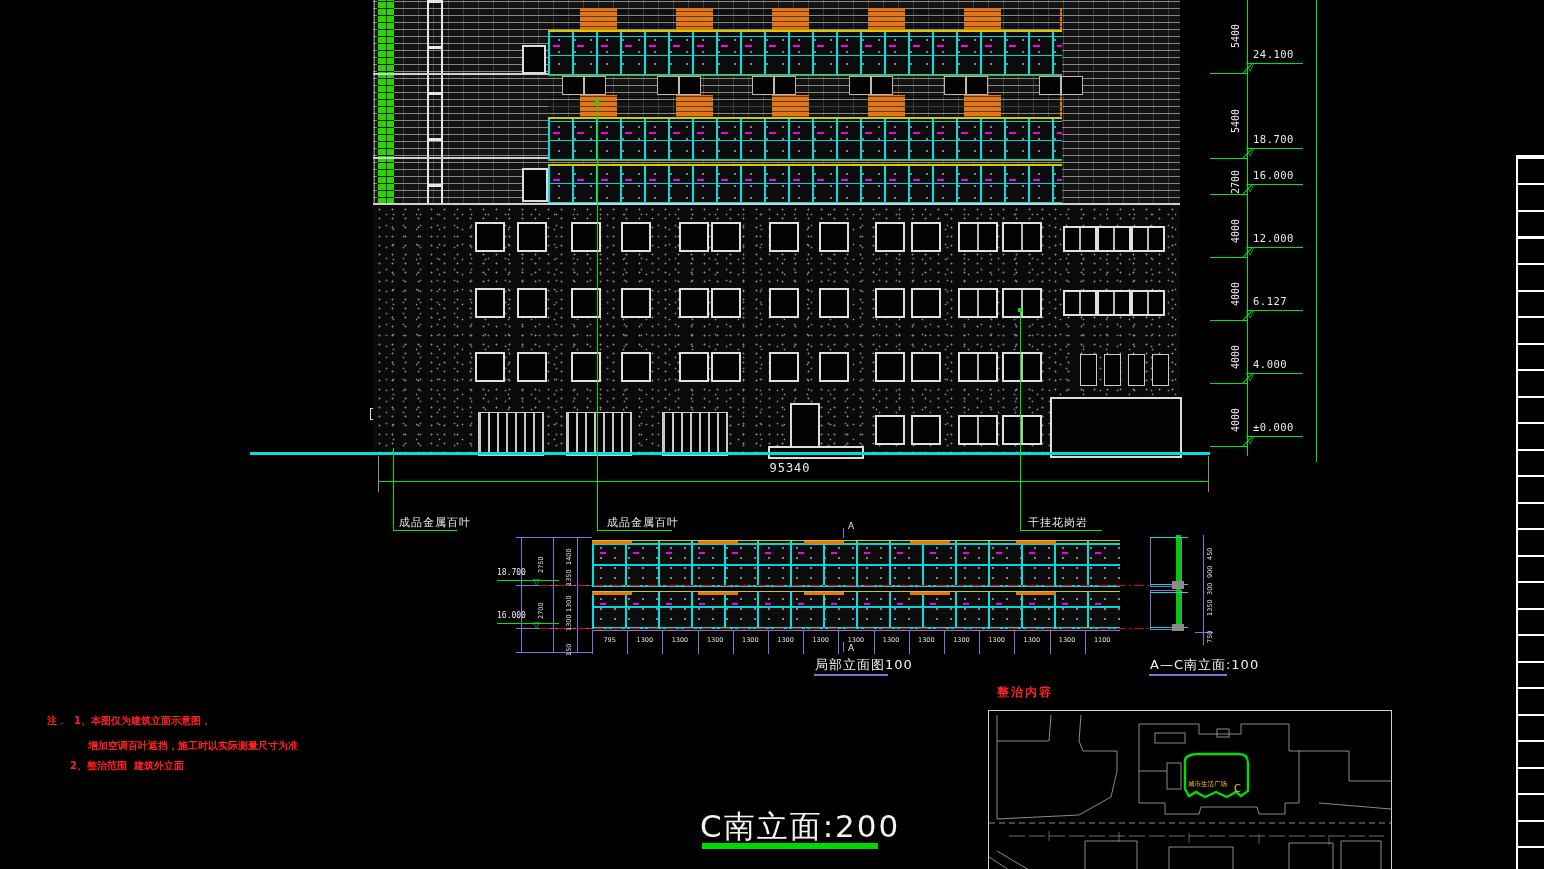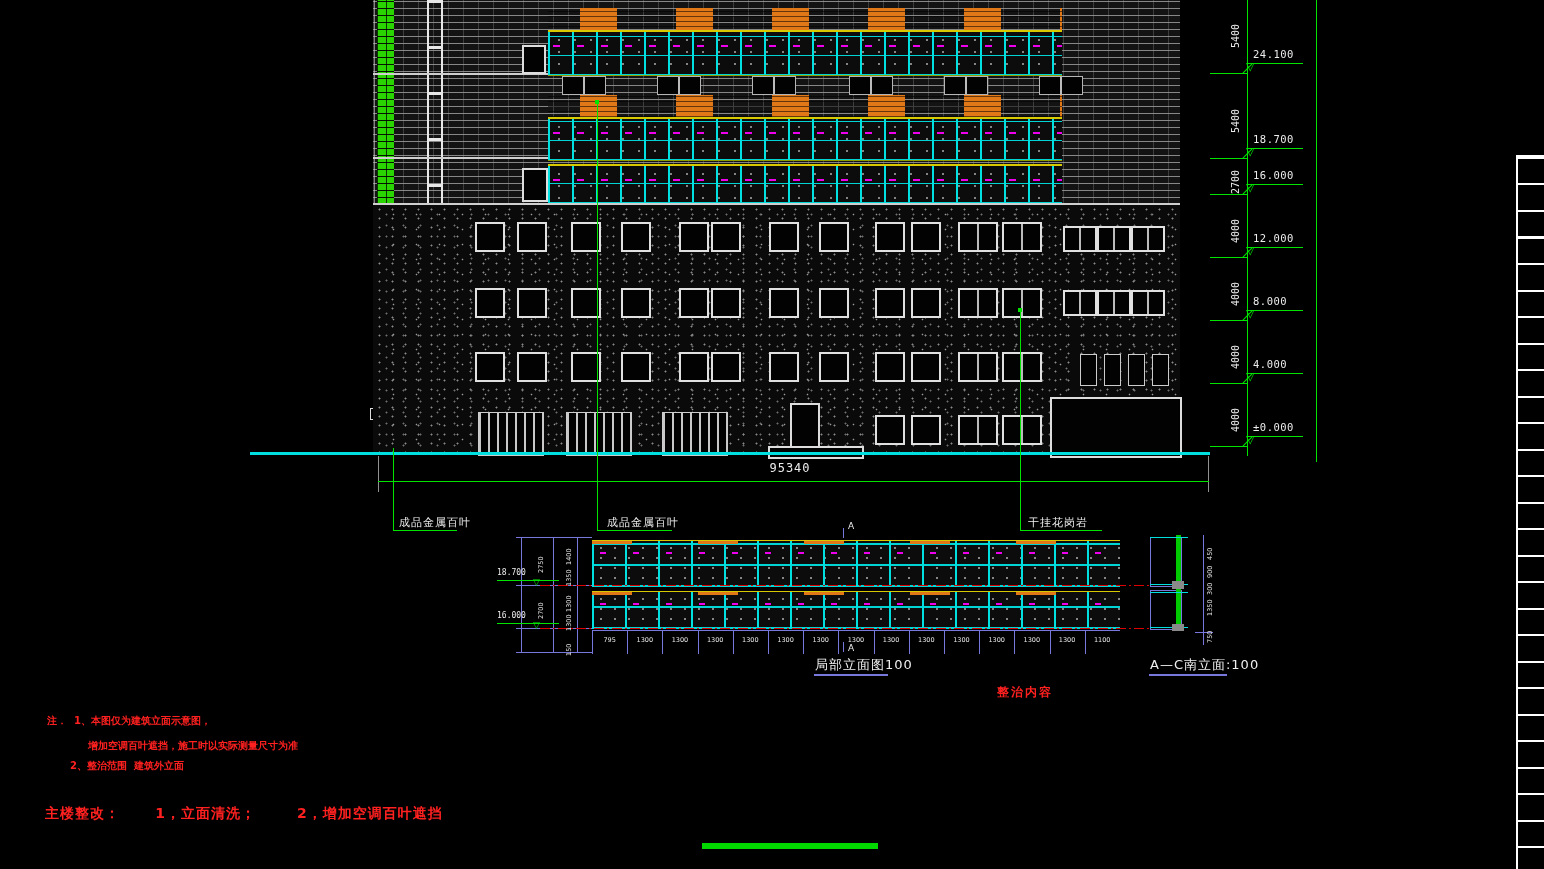--- a/index.html
+++ b/index.html
@@ -187,21 +187,21 @@
       <div style="position: absolute; left: 1253px; top: 169px; font-size: 10.5px; color: rgb(236, 236, 236); font-family: &quot;DejaVu Sans Mono&quot;, monospace; letter-spacing: 0.5px;">16.000</div>
       <div style="position: absolute; left: 1241px; top: 189px; width: 13px; height: 1px; background: rgb(0, 228, 0); transform: rotate(-45deg);"></div>
       <div style="position: absolute; left: 1247px; top: 247px; width: 56px; height: 1px; background: rgb(0, 228, 0);"></div>
       <div style="position: absolute; left: 1210px; top: 257px; width: 37px; height: 1px; background: rgb(0, 228, 0);"></div>
       <div style="position: absolute; left: 1246px; top: 245px; font-size: 11px; color: rgb(0, 228, 0); line-height: 1;">▽</div>
       <div style="position: absolute; left: 1253px; top: 232px; font-size: 10.5px; color: rgb(236, 236, 236); font-family: &quot;DejaVu Sans Mono&quot;, monospace; letter-spacing: 0.5px;">12.000</div>
       <div style="position: absolute; left: 1241px; top: 252px; width: 13px; height: 1px; background: rgb(0, 228, 0); transform: rotate(-45deg);"></div>
       <div style="position: absolute; left: 1247px; top: 310px; width: 56px; height: 1px; background: rgb(0, 228, 0);"></div>
       <div style="position: absolute; left: 1210px; top: 320px; width: 37px; height: 1px; background: rgb(0, 228, 0);"></div>
       <div style="position: absolute; left: 1246px; top: 308px; font-size: 11px; color: rgb(0, 228, 0); line-height: 1;">▽</div>
-      <div style="position: absolute; left: 1253px; top: 295px; font-size: 10.5px; color: rgb(236, 236, 236); font-family: &quot;DejaVu Sans Mono&quot;, monospace; letter-spacing: 0.5px;">8.000</div>
+      <div style="position: absolute; left: 1253px; top: 295px; font-size: 10.5px; color: rgb(236, 236, 236); font-family: &quot;DejaVu Sans Mono&quot;, monospace; letter-spacing: 0.5px;">6.127</div>
       <div style="position: absolute; left: 1241px; top: 315px; width: 13px; height: 1px; background: rgb(0, 228, 0); transform: rotate(-45deg);"></div>
       <div style="position: absolute; left: 1247px; top: 373px; width: 56px; height: 1px; background: rgb(0, 228, 0);"></div>
       <div style="position: absolute; left: 1210px; top: 383px; width: 37px; height: 1px; background: rgb(0, 228, 0);"></div>
       <div style="position: absolute; left: 1246px; top: 371px; font-size: 11px; color: rgb(0, 228, 0); line-height: 1;">▽</div>
       <div style="position: absolute; left: 1253px; top: 358px; font-size: 10.5px; color: rgb(236, 236, 236); font-family: &quot;DejaVu Sans Mono&quot;, monospace; letter-spacing: 0.5px;">4.000</div>
       <div style="position: absolute; left: 1241px; top: 378px; width: 13px; height: 1px; background: rgb(0, 228, 0); transform: rotate(-45deg);"></div>
       <div style="position: absolute; left: 1247px; top: 436px; width: 56px; height: 1px; background: rgb(0, 228, 0);"></div>
       <div style="position: absolute; left: 1210px; top: 446px; width: 37px; height: 1px; background: rgb(0, 228, 0);"></div>
       <div style="position: absolute; left: 1246px; top: 434px; font-size: 11px; color: rgb(0, 228, 0); line-height: 1;">▽</div>
       <div style="position: absolute; left: 1253px; top: 421px; font-size: 10.5px; color: rgb(236, 236, 236); font-family: &quot;DejaVu Sans Mono&quot;, monospace; letter-spacing: 0.5px;">±0.000</div>
@@ -296,19 +296,40 @@
   </div>
 
   <div class="abs cap" style="left:815px;top:656px;">局部立面图100</div>
   <div class="abs pline" style="left:814px;top:674px;width:74px;height:2px;"></div>
   <div class="abs cap" style="left:1150px;top:656px;">A—C南立面:100</div>
   <div class="abs pline" style="left:1149px;top:674px;width:78px;height:2px;"></div>
 
   <div class="abs note-s" style="left:47px;top:714px;">注．  1、本图仅为建筑立面示意图，</div>
   <div class="abs note-s" style="left:88px;top:739px;">增加空调百叶遮挡，施工时以实际测量尺寸为准</div>
   <div class="abs note-s" style="left:70px;top:759px;">2、整治范围  建筑外立面</div>
-  <div class="abs note-l" style="left:45px;top:805px;">主楼整改：      1，立面清洗；       2，增加空调百叶遮挡</div>
-
+
+  <div class="abs" style="left:700px;top:806px;font-size:31px;color:#f2f2f2;letter-spacing:2px;font-weight:400;">C南立面:200</div>
   <div class="abs" style="left:702px;top:843px;width:176px;height:6px;background:#00d800;"></div>
 
   <div class="abs" style="left:997px;top:684px;font-size:12px;font-weight:bold;color:#ff2020;letter-spacing:2px;">整治内容</div>
+  <div class="abs" style="left:988px;top:710px;width:402px;height:159px;border:1px solid #cfcfcf;border-bottom:none;">
+    <svg width="402" height="159" viewBox="0 0 402 159">
+      <g stroke="#9a9a9a" stroke-width="0.9" fill="none">
+        <path d="M8,30 H60 L62,4 M8,4 V108 L90,104 L122,86 L128,60 L128,40 H94 L90,30 L92,4"></path>
+        <path d="M150,40 V13 H210 V23 H252 V13 H300 V40 H310 V92 H296 V103 H270 L268,96 H212 L210,103 H176 V92 H150 Z"></path>
+        <rect x="166" y="22" width="30" height="10"></rect>
+        <rect x="228" y="18" width="12" height="8"></rect>
+        <rect x="178" y="52" width="14" height="26"></rect>
+        <path d="M150,60 H178"></path>
+        <path d="M310,40 H360 V70 H402 M330,92 L402,98"></path>
+        <path d="M0,112 H402" stroke-dasharray="6,4"></path>
+        <path d="M20,125 H395" stroke-dasharray="16,4" stroke-width="0.7"></path>
+        <path d="M60,120 V130 M130,121 V131 M200,122 V132 M270,123 V133 M340,124 V134" stroke-width="0.6"></path>
+        <path d="M96,159 V130 H148 V159 M180,159 V136 H244 V159 M300,159 V132 H344 V159 M352,159 V130 H392 V159"></path>
+        <path d="M8,140 L40,159 M0,146 L20,159"></path>
+      </g>
+      <path d="M196,50 C196,45 202,43 210,43 L250,43 C257,43 259,47 259,52 L259,80 L252,85 L247,81 L238,86 L227,81 L216,86 L207,81 L200,85 L196,78 Z" stroke="#00dd00" stroke-width="2.4" fill="none"></path>
+      <text x="199" y="75" font-size="6.5" fill="#f5d000" id="mapbuilding">城市生活广场</text>
+      <text x="245" y="81" font-size="10" fill="#f5d000" id="mapc">C</text>
+    </svg>
+  </div>
 
 </div>
 
 </body></html>

